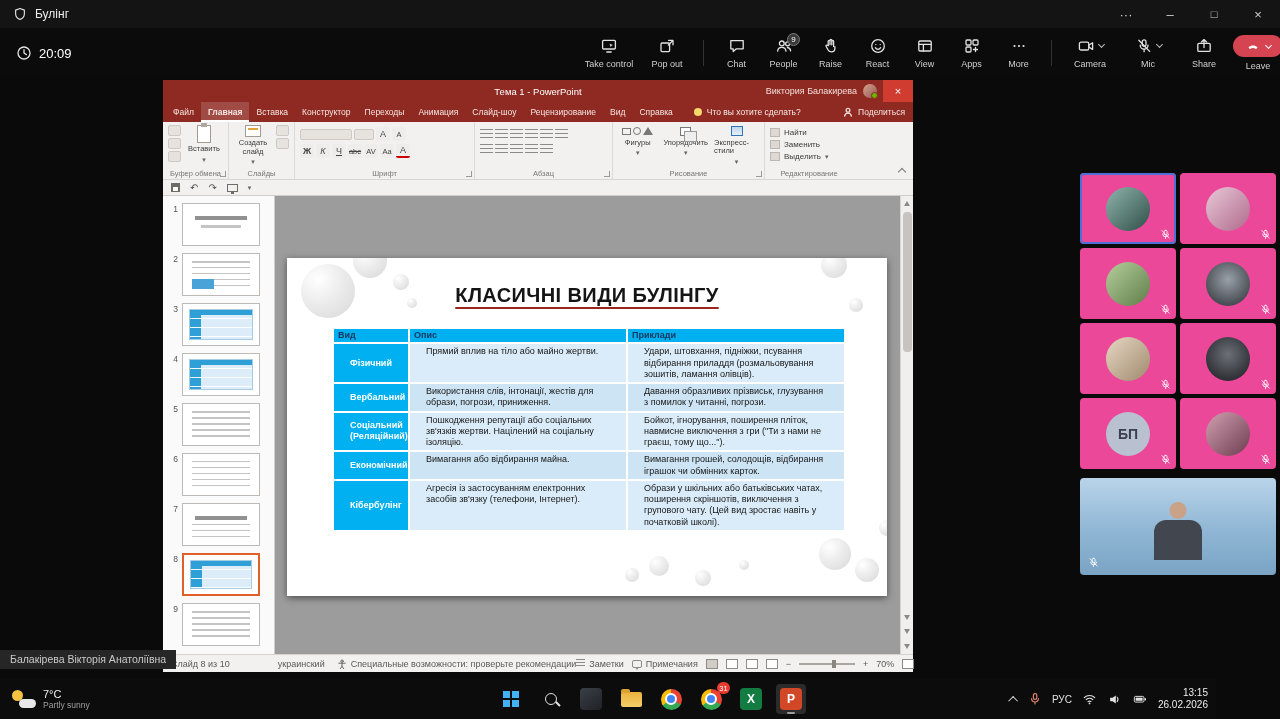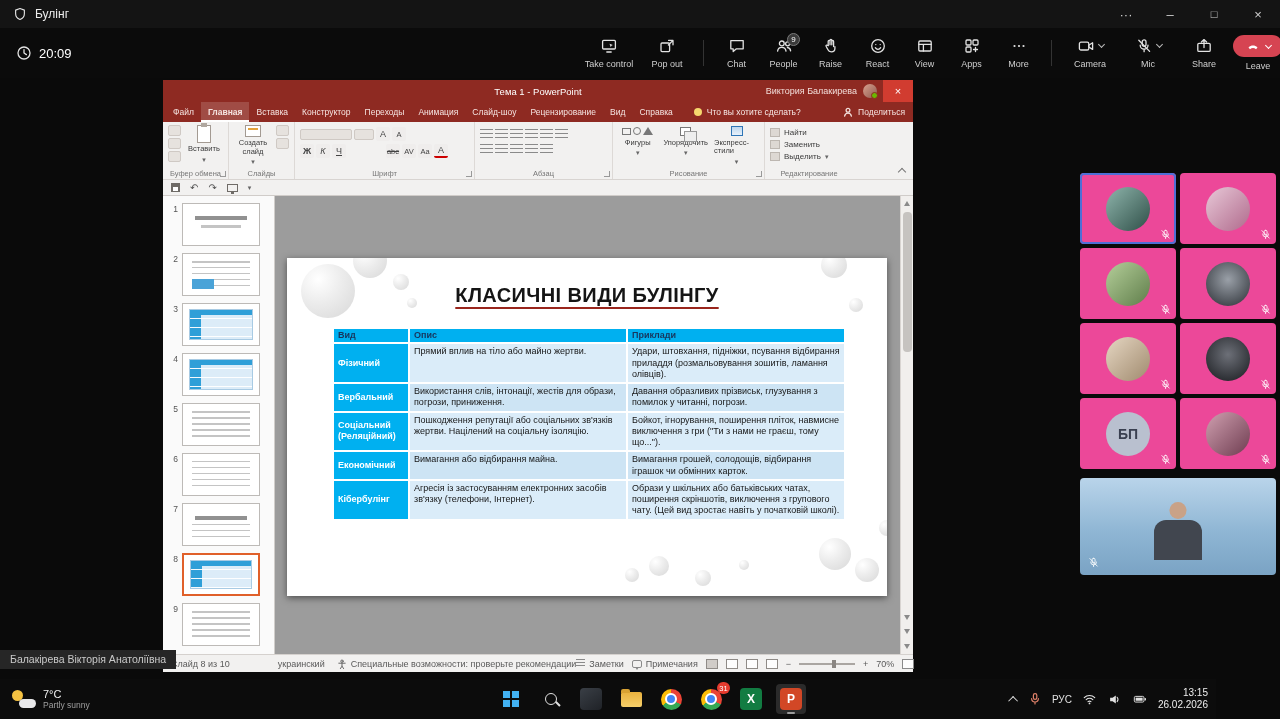--- a/index.html
+++ b/index.html
@@ -100,21 +100,21 @@
       linear-gradient(to right,#2f9fd8 0 11px, transparent 11px 100%),
       linear-gradient(to bottom,#2f9fd8 0 5px, #dcecf8 5px 100%); }
   .m-blue { position:absolute; left:9px; bottom:6px; width:22px; height:10px; background:#4aa3d8; }
 
   .slide-area { flex:1; position:relative; background:#9c9c9c; overflow:hidden; }
   .slide { position:absolute; left:12px; top:62px; width:600px; height:338px; background:#fff; box-shadow:0 2px 7px rgba(0,0,0,.5); overflow:hidden; }
   .bub { position:absolute; border-radius:50%; background:radial-gradient(circle at 32% 28%, #ffffff 0%, #ececec 45%, #d7d7d7 100%); }
   .slide-title { margin-top:26px; text-align:center; font-size:20px; font-weight:bold; color:#151515; letter-spacing:.4px; text-decoration:underline; text-decoration-color:#99251c; text-decoration-thickness:2px; text-underline-offset:5px; position:relative; }
   .stable { position:absolute; left:46px; top:70px; width:512px; }
   .trow { display:grid; grid-template-columns:76px 218px 218px; }
-  .tc { border:1px solid #fff; padding:2px 4px; font-size:9px; line-height:1.25; color:#161616; }
+  .tc { border:1px solid #fff; padding:2px 16px; font-size:9px; line-height:1.25; color:#161616; }
   .tc.th { background:#00b0f0; color:#17365d; font-weight:bold; padding:1px 4px; }
   .tc.kind { background:#00b0f0; color:#fff; font-weight:bold; display:flex; align-items:center; }
   .stable .trow:not(.thead):nth-child(even) .tc.data { background:#daecf9; }
   .stable .trow:not(.thead):nth-child(odd) .tc.data { background:#cde4f4; }
 
   .vscroll { position:absolute; right:0; top:0; bottom:0; width:13px; background:#f1efed; border-left:1px solid #d8d4d1; }
   .sarr { position:absolute; left:3px; width:0; height:0; border-left:3.5px solid transparent; border-right:3.5px solid transparent; }
   .sarr.up { top:5px; border-bottom:5px solid #8a8a8a; }
   .sarr.dn { border-top:5px solid #8a8a8a; }
   .sthumb { position:absolute; left:2px; top:16px; width:9px; height:140px; background:#c6c3c0; border-radius:4px; }
@@ -426,21 +426,21 @@
         <div class="frow">
           <span class="sic" style="width:52px;"></span>
           <span class="sic" style="width:20px;"></span>
           <span class="fbtn">А</span>
           <span class="fbtn" style="font-size:7.5px;">А</span>
         </div>
         <div class="frow">
           <span class="fbtn f-b">Ж</span>
           <span class="fbtn f-i">К</span>
           <span class="fbtn f-u">Ч</span>
-          <span class="fbtn f-s" style="font-size:7.5px;margin-left:38px;">abc</span>
+          <span class="fbtn f-s" style="font-size:7.5px;">abc</span>
           <span class="fbtn" style="font-size:7.5px;">AV</span>
           <span class="fbtn" style="font-size:7.5px;">Aa</span>
           <span class="fbtn f-col">А</span>
         </div>
       </div>
       <span class="glabel">Шрифт</span>
       <span class="launcher"></span>
     </div>
 
     <div class="rgroup" style="width:138px;">

